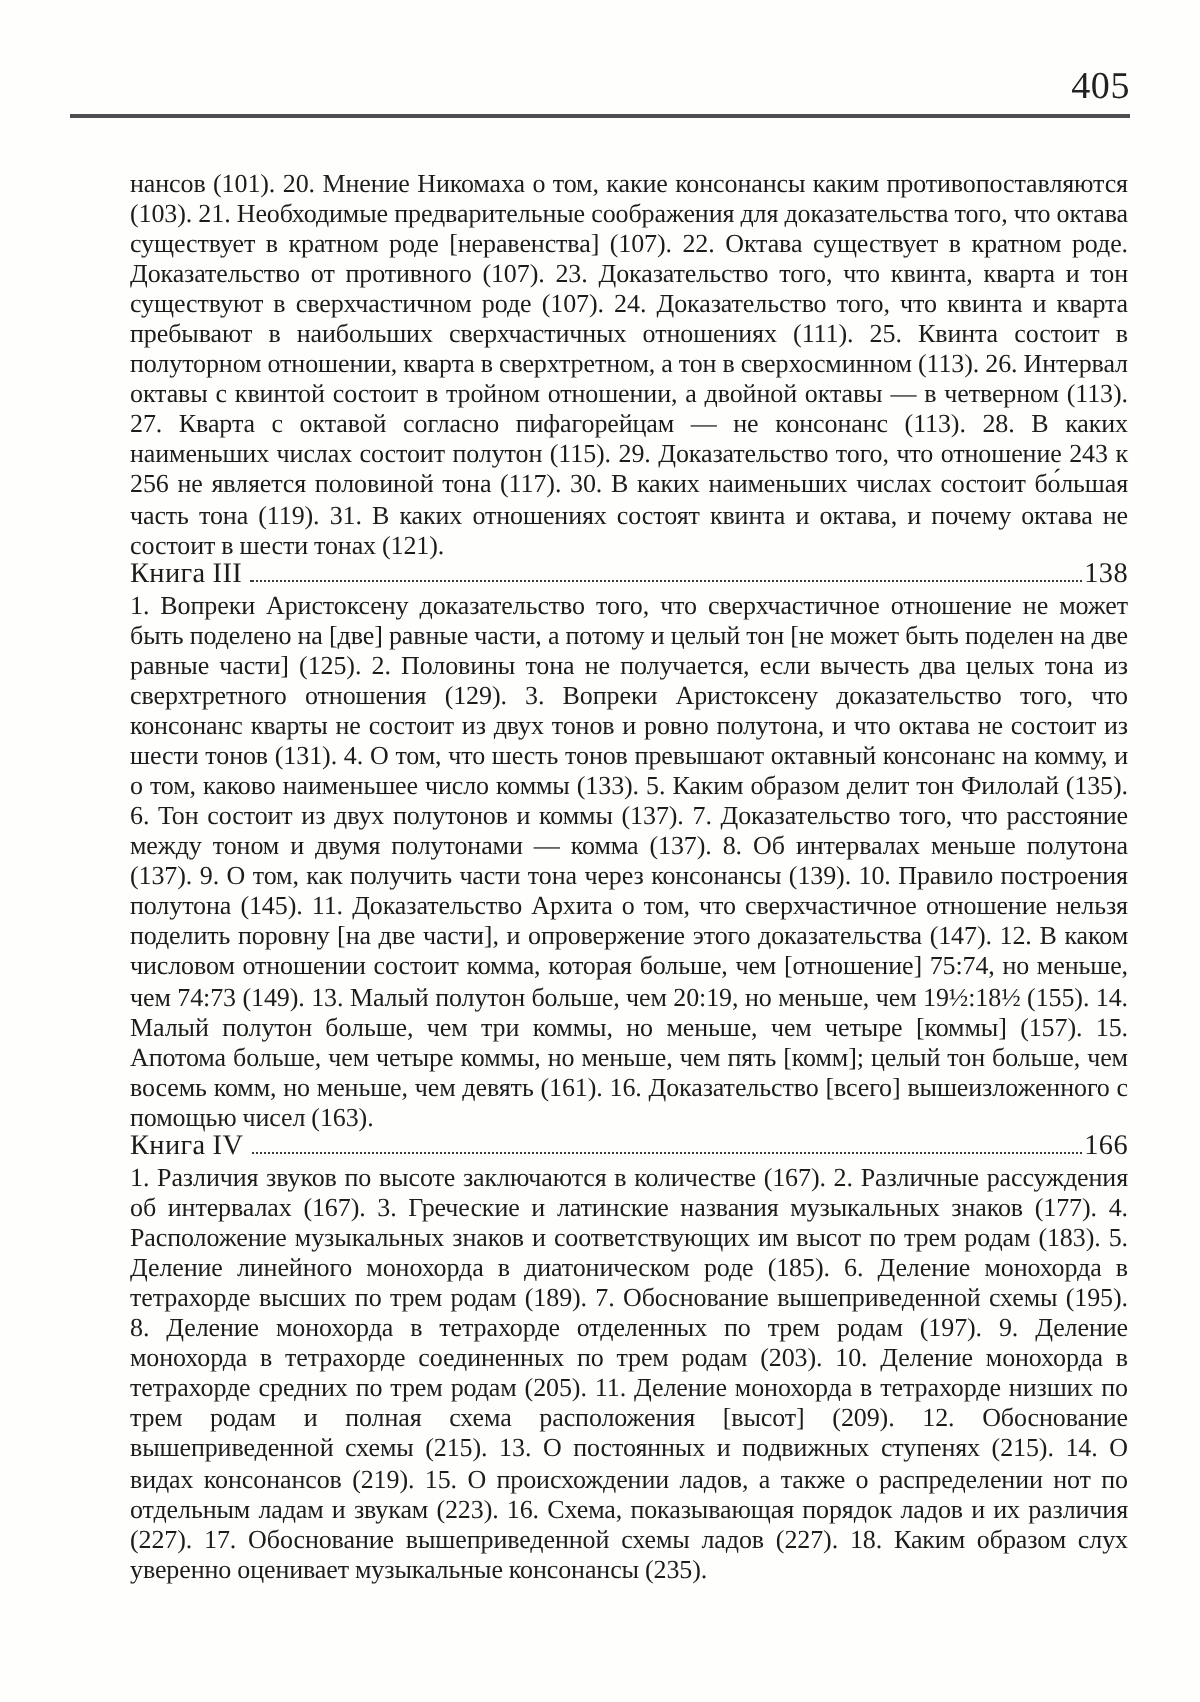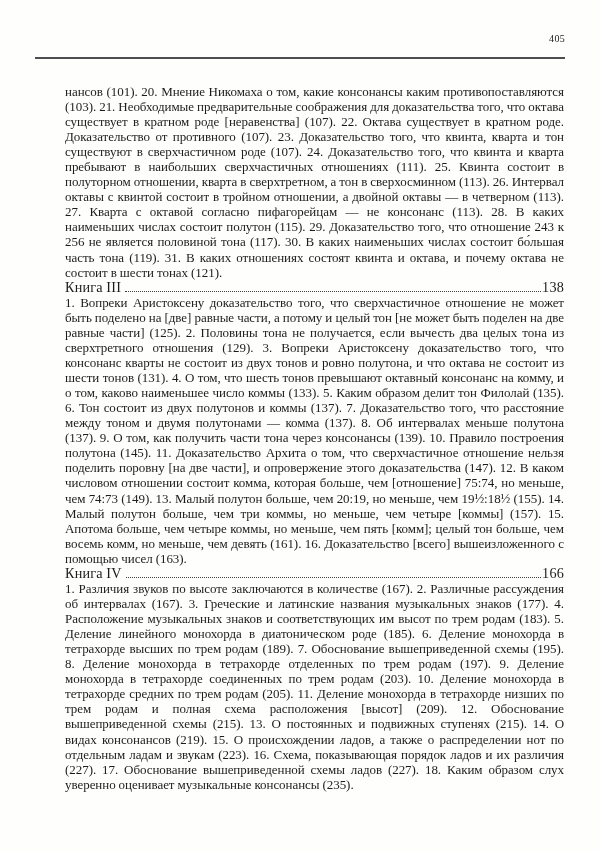--- a/index.html
+++ b/index.html
@@ -8,21 +8,21 @@
     width:600px;height:851px;
     margin:0 auto;
     background:#fefefd;
     overflow:hidden;
     font-family:"Liberation Serif","DejaVu Serif",serif;
     color:#1c1c1c;
   }
   .page-number{
     position:absolute;
     top:33px;right:35px;
-    font-size:10px;
+    font-size:19px;
     letter-spacing:0.3px;
     color:#222;
     margin-left:24px;
   }
   .header-rule{
     position:absolute;
     top:57px;left:35px;right:35px;
     height:2px;
     background:#4e4e50;
   }

